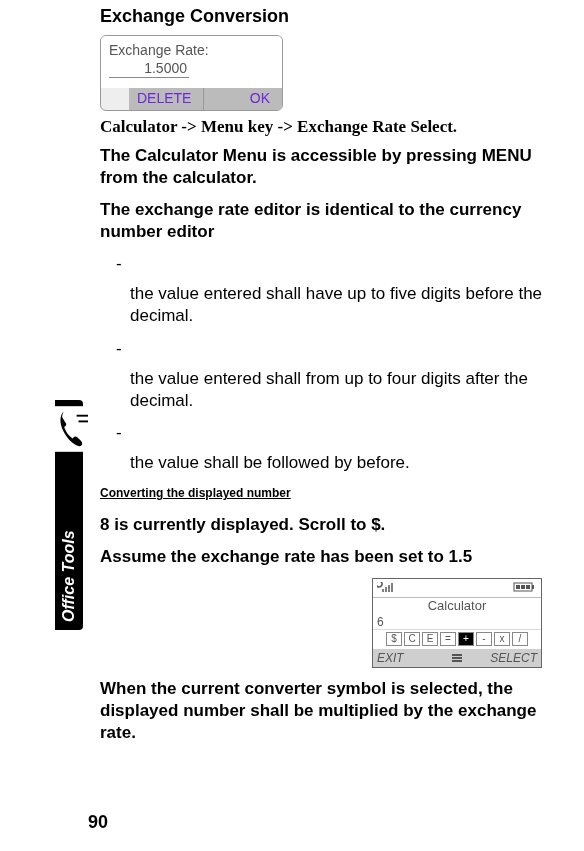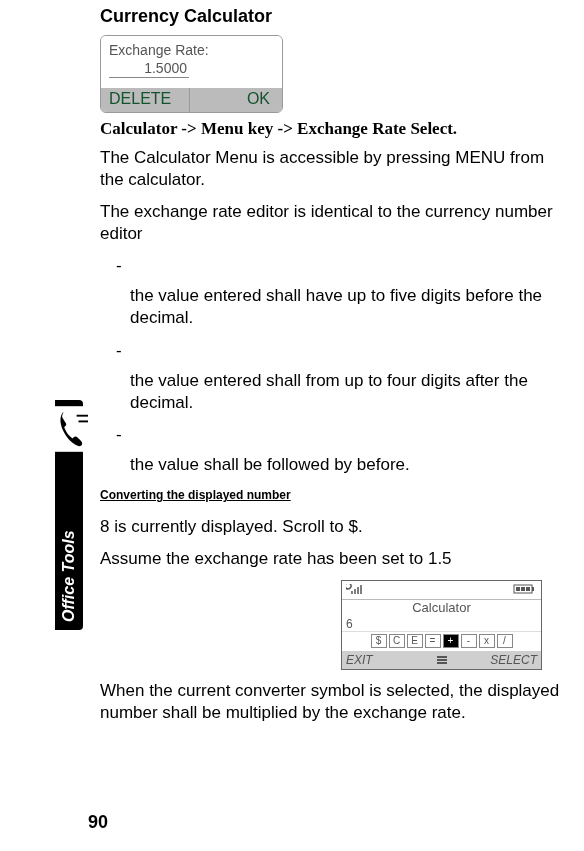--- a/index.html
+++ b/index.html
@@ -30,20 +30,21 @@
     font-family: Arial, sans-serif;
     margin-top: 12px;
     margin-bottom: 14px;
     text-decoration: underline;
   }
   .body-text {
     font-size: 17px;
     line-height: 1.3;
     margin: 4px 0 10px 0;
     font-family: Arial, sans-serif;
+    font-weight: bold;
   }
   .nav-path {
     font-weight: bold;
     font-size: 17px;
     font-family: "Times New Roman", serif;
     margin: 6px 0 8px 0;
   }
   .bullet-row {
     display: flex;
     margin: 4px 0 10px 0;
@@ -80,22 +81,23 @@
   .ex-value-row {
     display: inline-block;
     border-bottom: 1px solid #888;
     min-width: 80px;
     text-align: right;
     padding-right: 2px;
   }
   .ex-screen-bottom {
     background: #bbb;
     display: flex;
-    font-size: 16px;
-    color: #14532d;
+    font-size: 14px;
+    color: #6d28d9;
+    margin-left: 28px;
   }
   .ex-screen-bottom .soft {
     flex: 1;
     text-align: center;
     padding: 2px 0 4px 0;
   }
   .ex-screen-bottom .soft:first-child {
     border-right: 1px solid #999;
     text-align: left;
     padding-left: 8px;
@@ -142,21 +144,21 @@
   }
 
   
   .calc-wrap {
     display: flex;
     justify-content: flex-end;
     padding-right: 30px;
     margin: 6px 0 10px 0;
   }
   .calc-screen {
-    width: 201px;
+    width: 170px;
     border: 1px solid #666;
     font-family: "Comic Sans MS", cursive, sans-serif;
     font-size: 12px;
     background: #fff;
     color: #555;
   }
   .calc-status {
     display: flex;
     justify-content: space-between;
     align-items: center;
@@ -236,21 +238,21 @@
     <rect x="0" y="0" width="40" height="48" fill="#fff" stroke="none"></rect>
     <path d="M14 6 C10 10 10 18 14 26 C18 34 24 40 30 42 C33 43 35 40 33 37 L29 33 C27 31 25 32 24 34 C20 32 16 26 15 22 C17 21 18 19 16 17 L13 12 C12 10 15 5 14 6 Z" fill="#000"></path>
     <line x1="28" y1="10" x2="40" y2="10" stroke="#000" stroke-width="2"></line>
     <line x1="30" y1="16" x2="40" y2="16" stroke="#000" stroke-width="2"></line>
   </svg>
 </div>
 <div class="side-label">Office Tools</div>
 
 <div class="page-content">
 
-  <div class="section-heading">Currency Calculator</div>
+  <div class="section-heading">Exchange Conversion</div>
 
   <div class="ex-screen">
     <div class="ex-screen-top">
       <div>Exchange Rate:</div>
       <div class="ex-value-row">1.5000</div>
     </div>
     <div class="ex-screen-bottom">
       <div class="soft">DELETE</div>
       <div class="soft">OK</div>
     </div>

